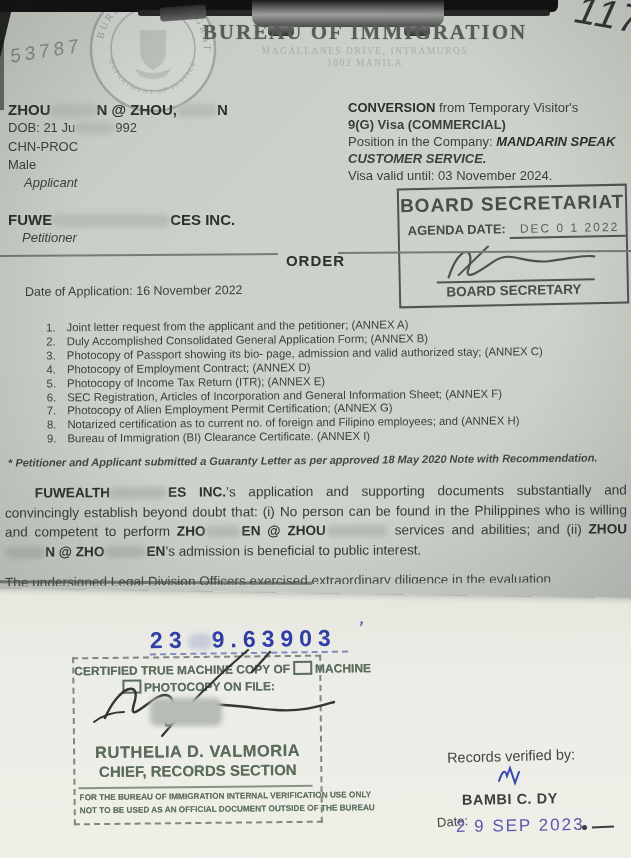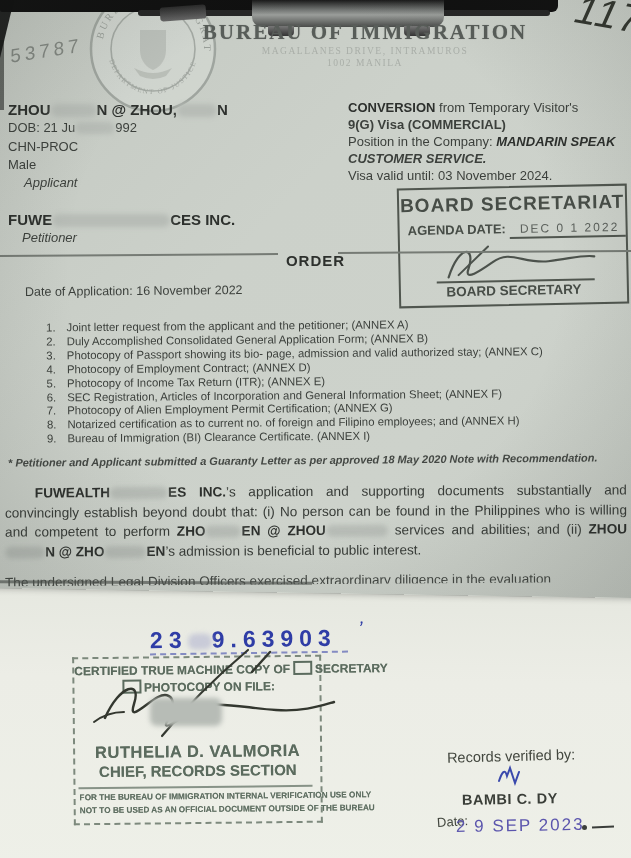--- a/index.html
+++ b/index.html
@@ -234,21 +234,21 @@
   <div class="white-area"></div>
 
   <div class="abs rnum">
     <span>23</span><span class="redact" style="width:24px;height:16px;background:#c9cbd8;"></span><span>9.63903</span>
   </div>
   <div class="abs rnum-underline"></div>
   <div class="abs rnum-tick">’</div>
 
   <div class="abs cstamp">
     <div class="cs-line1">
-      <span>CERTIFIED TRUE MACHINE COPY OF</span><span class="cbx"></span><span>SECRETARY</span>
+      <span>CERTIFIED TRUE MACHINE COPY OF</span><span class="cbx"></span><span>MACHINE</span>
     </div>
     <div class="cs-line2">
       <span class="cbx"></span><span>PHOTOCOPY ON FILE:</span>
     </div>
     <div class="cs-name">RUTHELIA D. VALMORIA</div>
     <div class="cs-title">CHIEF, RECORDS SECTION</div>
     <div class="cs-rule"></div>
     <div class="cs-fine" style="top:133px;">FOR THE BUREAU OF IMMIGRATION INTERNAL VERIFICATION USE ONLY</div>
     <div class="cs-fine" style="top:146px;">NOT TO BE USED AS AN OFFICIAL DOCUMENT OUTSIDE OF THE BUREAU</div>
   </div>

